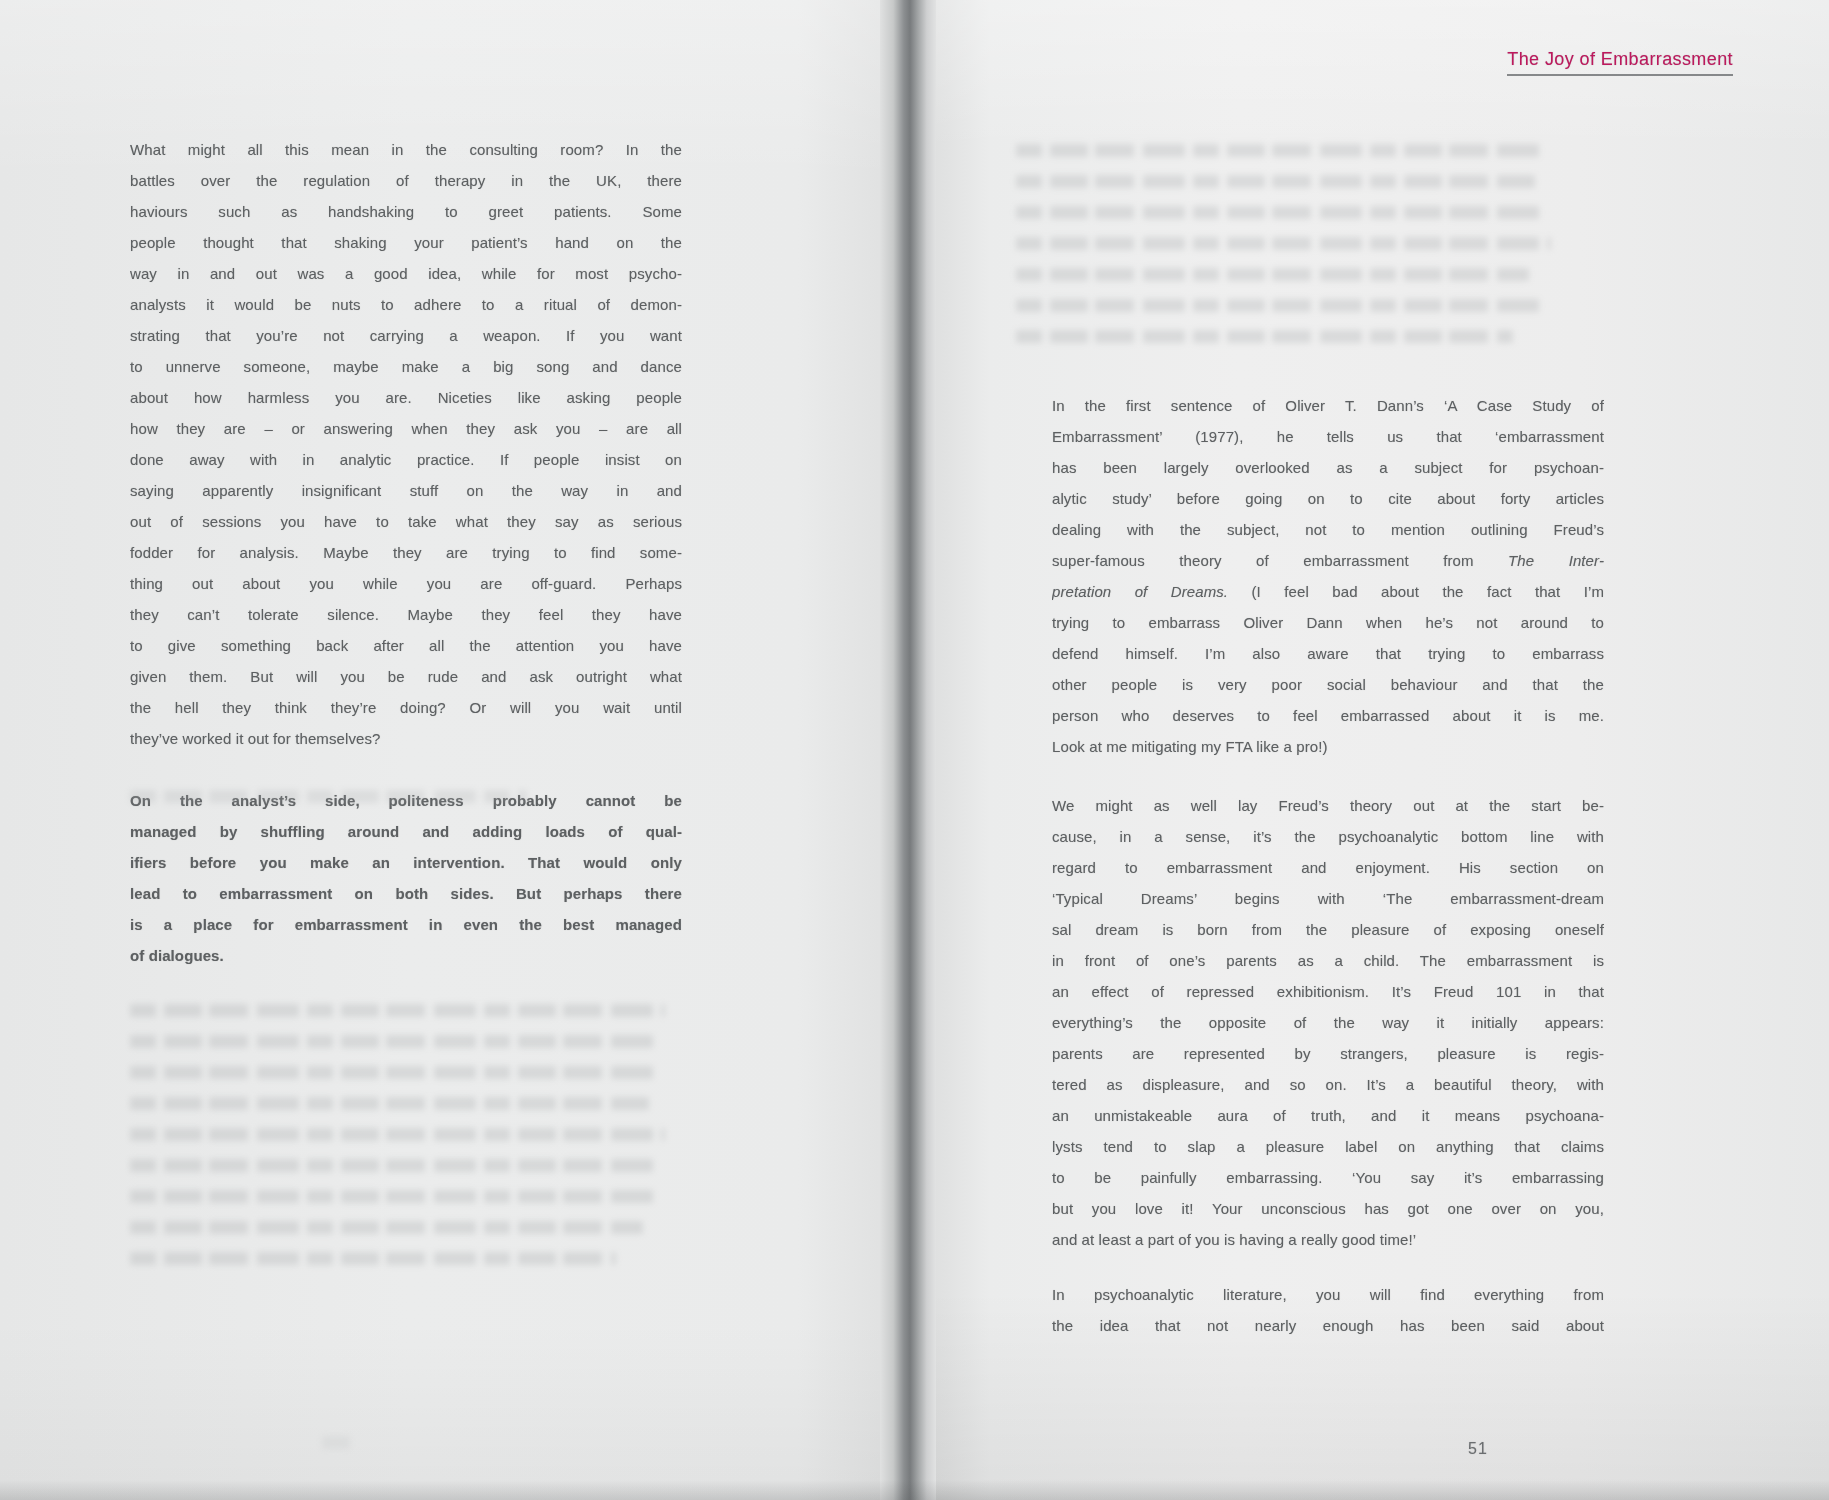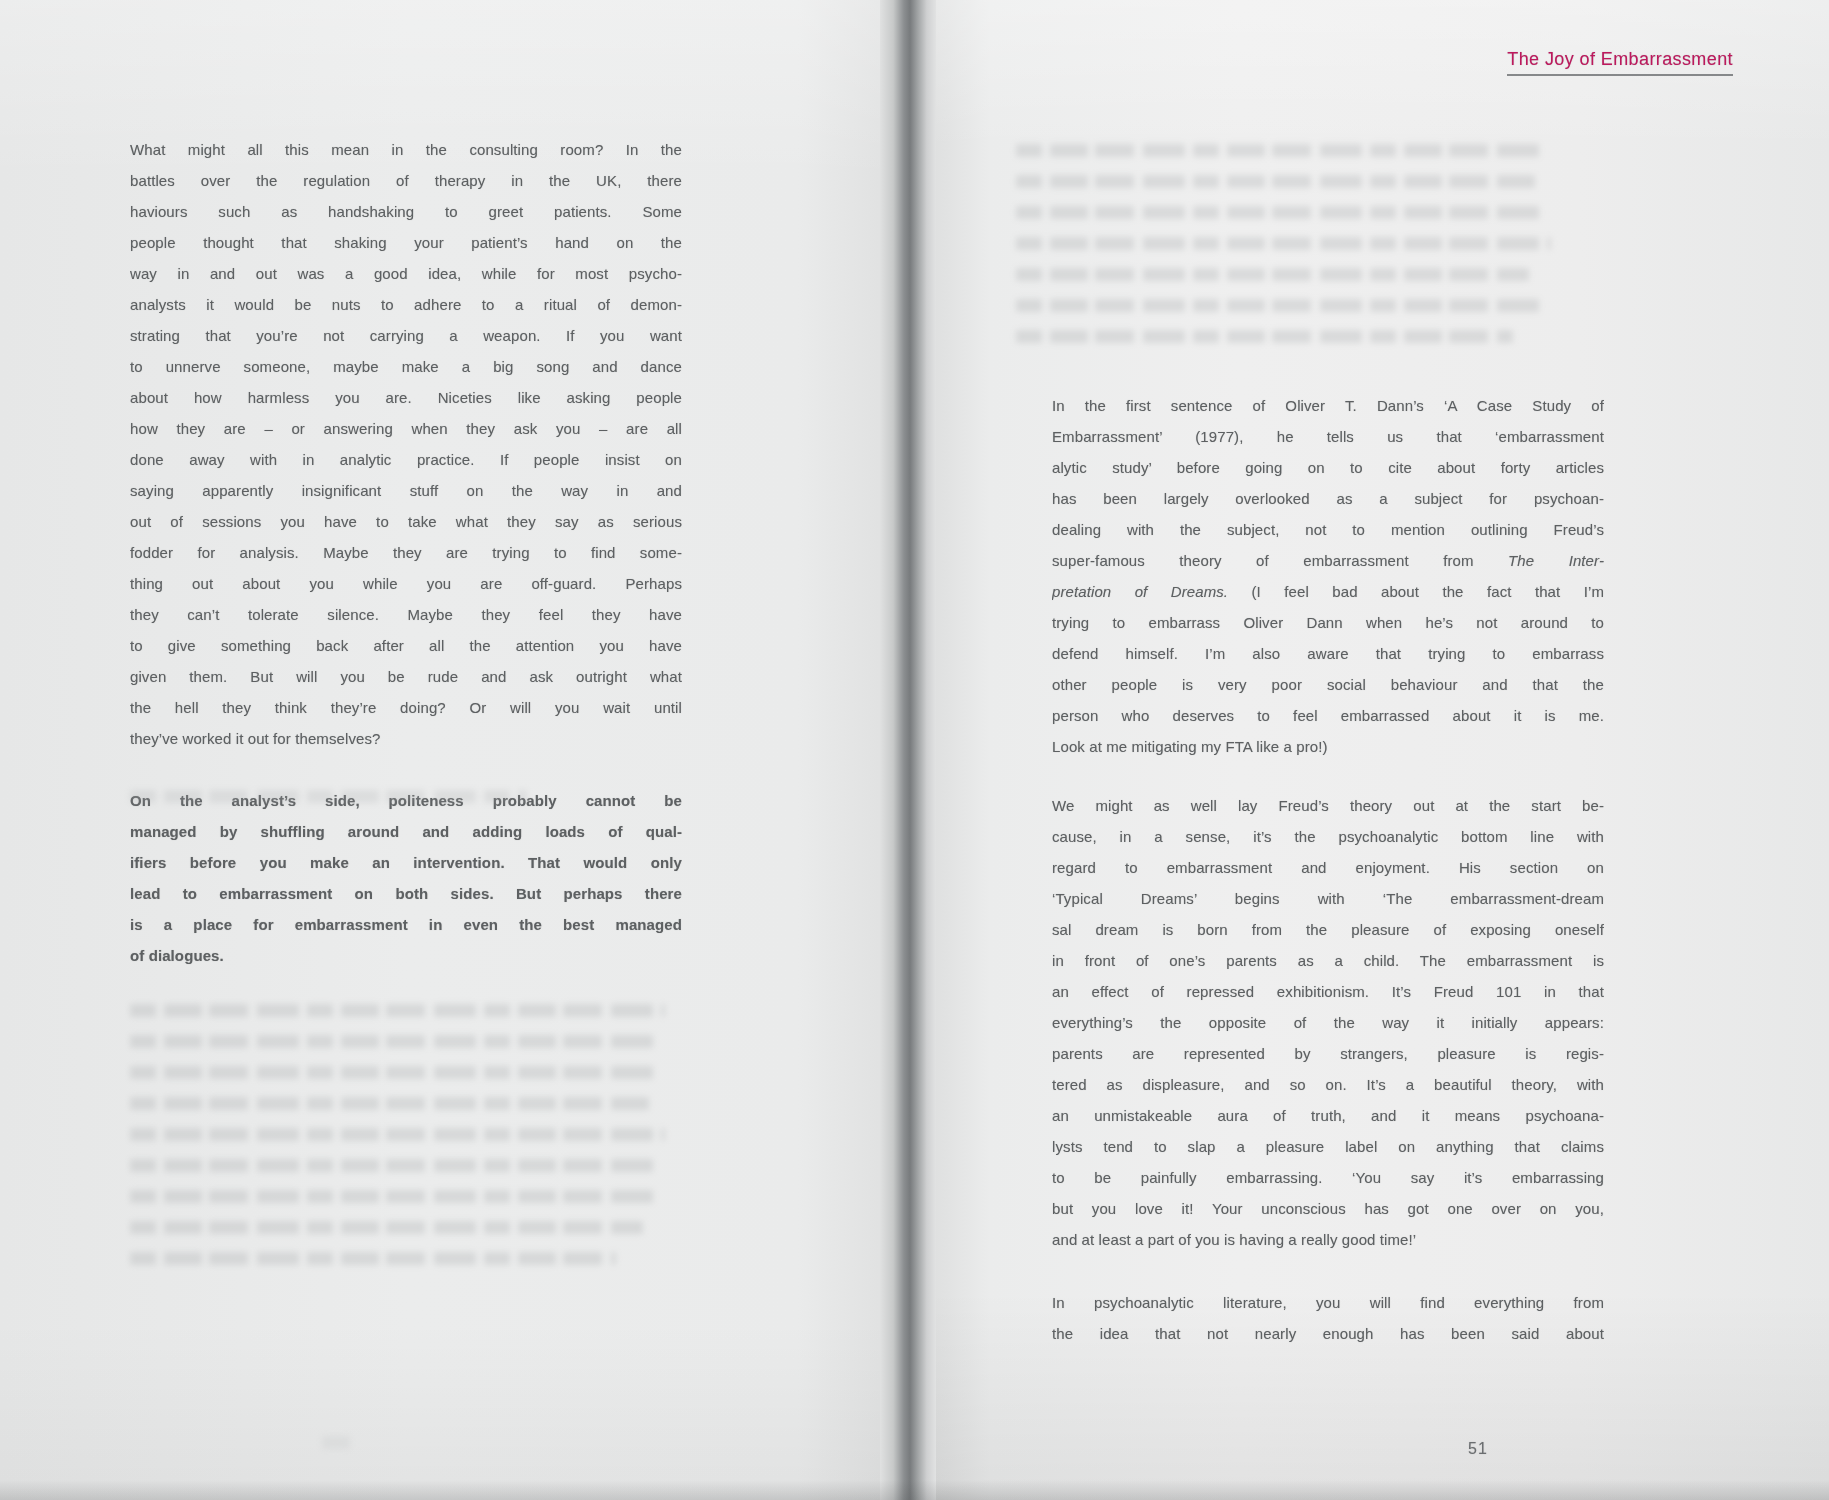--- a/index.html
+++ b/index.html
@@ -54,21 +54,21 @@
     position: absolute;
     width: 552px;
     font-size: 15px;
     letter-spacing: .1px;
     text-shadow: 0 0 1px rgba(93,96,98,.35);
   }
   .col-left  { left: 130px;  top: 134px; }
   .col-right { left: 1052px; top: 390px; }
   .col-left  .para:nth-child(2) { margin-top: 31px; font-weight: bold; }
   .col-right .para:nth-child(2) { margin-top: 28px; }
-  .col-right .para:nth-child(3) { margin-top: 32px; }
+  .col-right .para:nth-child(3) { margin-top: 24px; }
   .line {
     height: 31px; line-height: 31px;
     text-align: justify;
     text-align-last: justify;
     overflow: hidden;
   }
   .para:not(.cont) .line:last-child { text-align-last: left; }
   .it { font-style: italic; }
   .ghost-block { position: absolute; width: 552px; }
   .ghost-line {
@@ -168,22 +168,22 @@
       <div class="ghost-line" style="width: 95%;"></div>
       <div class="ghost-line" style="width: 96%;"></div>
       <div class="ghost-line" style="width: 93%;"></div>
       <div class="ghost-line" style="width: 88%;"></div>
     </div>
 
   <div class="col col-right">
       <div class="para">
         <div class="line"><span>In the first sentence of Oliver T. Dann’s ‘A Case Study of</span></div>
         <div class="line"><span>Embarrassment’ (1977), he tells us that ‘embarrassment</span></div>
+        <div class="line"><span>has been largely overlooked as a subject for psychoan-</span></div>
         <div class="line"><span>alytic study’ before going on to cite about forty articles</span></div>
-        <div class="line"><span>has been largely overlooked as a subject for psychoan-</span></div>
         <div class="line"><span>dealing with the subject, not to mention outlining Freud’s</span></div>
         <div class="line"><span>super-famous theory of embarrassment from </span><span class="it">The Inter-</span></div>
         <div class="line"><span class="it">pretation of Dreams.</span><span> (I feel bad about the fact that I’m</span></div>
         <div class="line"><span>trying to embarrass Oliver Dann when he’s not around to</span></div>
         <div class="line"><span>defend himself. I’m also aware that trying to embarrass</span></div>
         <div class="line"><span>other people is very poor social behaviour and that the</span></div>
         <div class="line"><span>person who deserves to feel embarrassed about it is me.</span></div>
         <div class="line"><span>Look at me mitigating my FTA like a pro!)</span></div>
       </div>
       <div class="para">

